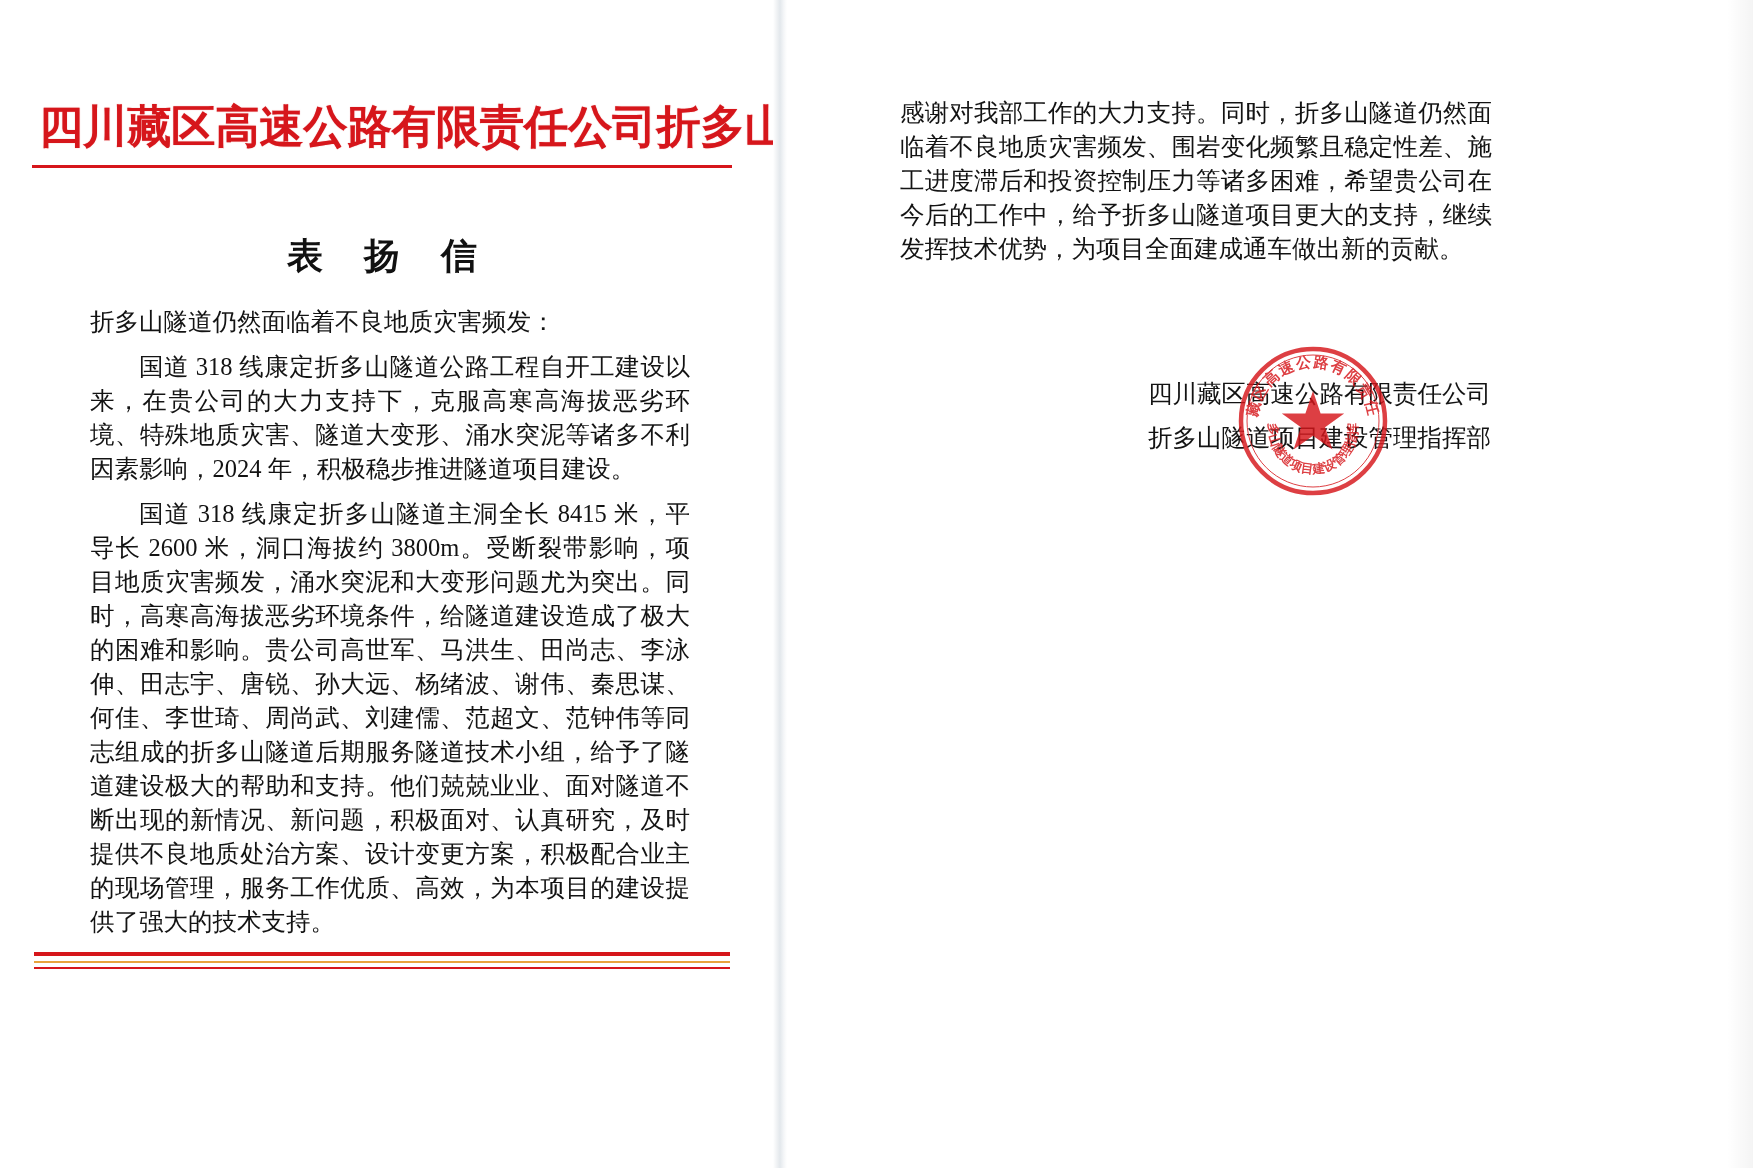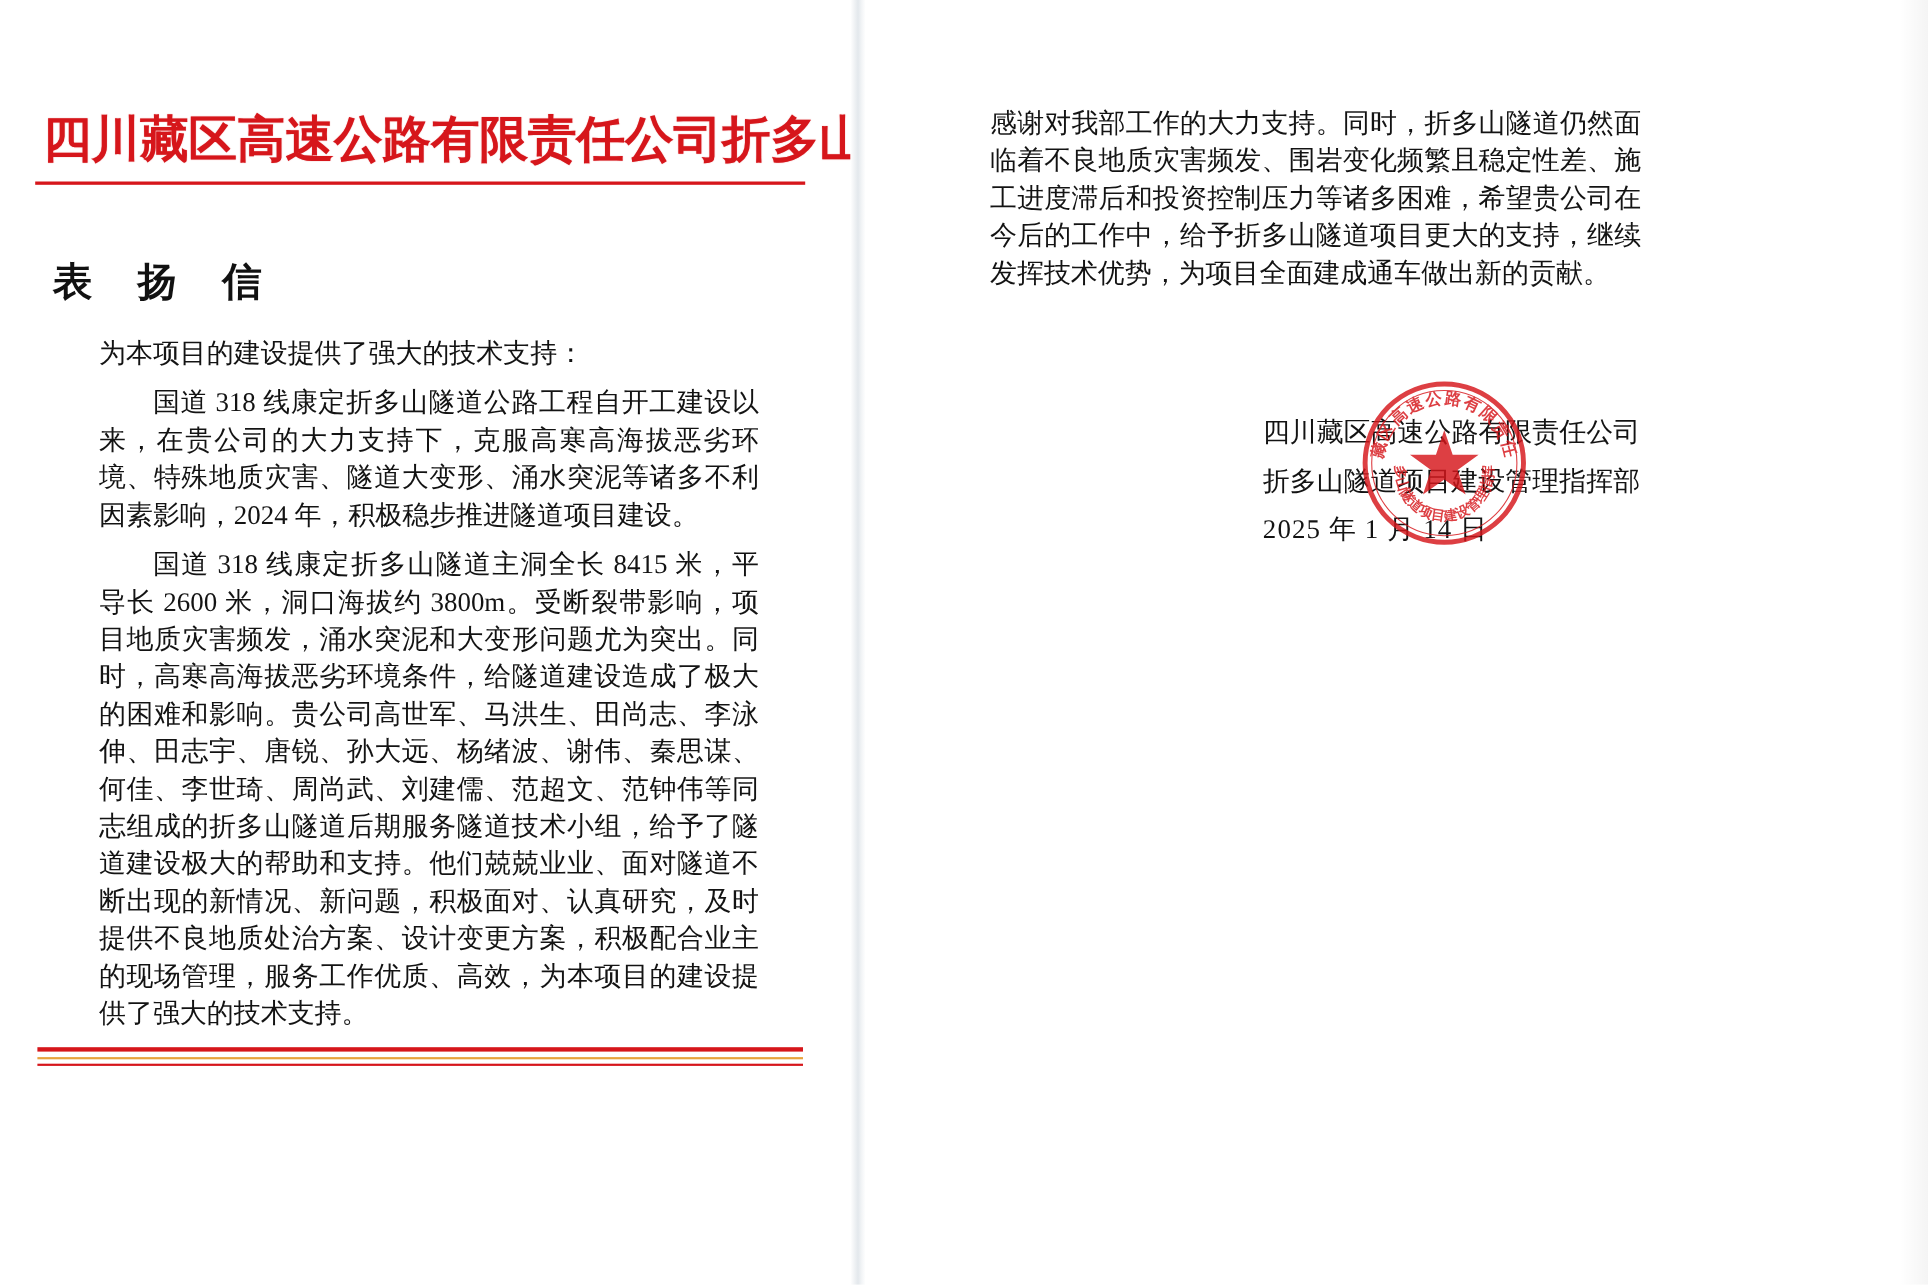--- a/index.html
+++ b/index.html
@@ -80,21 +80,21 @@
     margin-top: 14px;
     height: 3px;
     background: #d6161b;
   }
 
   #doc-title {
     position: absolute;
     left: 32px;
     top: 232px;
     width: 700px;
-    text-align: left;
+    text-align: center;
     font-size: 36px;
     font-weight: bold;
     letter-spacing: 16px;
     text-indent: 16px;
     color: #111111;
   }
 
   .body-col {
     position: absolute;
     font-size: 24.5px;
@@ -191,21 +191,21 @@
   <div class="sheet" id="sheet-left">
 
     <div id="letterhead">
       <div class="lh-text">四川藏区高速公路有限责任公司折多山隧道项目建设管理指挥部</div>
       <div class="lh-rule"></div>
     </div>
 
     <div id="doc-title">表 扬 信</div>
 
     <div class="body-col" id="left-body">
-      <p>为本项目的建设提供了强大的技术支持：</p>
+      <p>折多山隧道仍然面临着不良地质灾害频发：</p>
       <p class="indent">国道 318 线康定折多山隧道公路工程自开工建设以来，在贵公司的大力支持下，克服高寒高海拔恶劣环境、特殊地质灾害、隧道大变形、涌水突泥等诸多不利因素影响，2024 年，积极稳步推进隧道项目建设。</p>
       <p class="indent">国道 318 线康定折多山隧道主洞全长 8415 米，平导长 2600 米，洞口海拔约 3800m。受断裂带影响，项目地质灾害频发，涌水突泥和大变形问题尤为突出。同时，高寒高海拔恶劣环境条件，给隧道建设造成了极大的困难和影响。贵公司高世军、马洪生、田尚志、李泳伸、田志宇、唐锐、孙大远、杨绪波、谢伟、秦思谋、何佳、李世琦、周尚武、刘建儒、范超文、范钟伟等同志组成的折多山隧道后期服务隧道技术小组，给予了隧道建设极大的帮助和支持。他们兢兢业业、面对隧道不断出现的新情况、新问题，积极面对、认真研究，及时提供不良地质处治方案、设计变更方案，积极配合业主的现场管理，服务工作优质、高效，为本项目的建设提供了强大的技术支持。</p>
 
     </div>
 
     <div id="bottom-rules">
       <div class="r1"></div>
       <div class="r2"></div>
       <div class="r3"></div>
     </div>
@@ -217,21 +217,20 @@
     <div class="edge-shade"></div>
   </div>
 
   <div class="body-col" id="right-body">
     <p>感谢对我部工作的大力支持。同时，折多山隧道仍然面临着不良地质灾害频发、围岩变化频繁且稳定性差、施工进度滞后和投资控制压力等诸多困难，希望贵公司在今后的工作中，给予折多山隧道项目更大的支持，继续发挥技术优势，为项目全面建成通车做出新的贡献。</p>
   </div>
 
   <div id="signature">
     <div>四川藏区高速公路有限责任公司</div>
     <div>折多山隧道项目建设管理指挥部</div>
-    <div class="sig-date">2025 年 1 月 14 日</div>
   </div>
 
   <div id="seal">
     <svg width="152" height="152" viewBox="0 0 152 152" xmlns="http://www.w3.org/2000/svg">
       <defs>
         <path id="sealArc" d="M 20 78 A 56 56 0 0 1 132 78"></path>
         <path id="sealArcBottom" d="M 32 84 A 44 44 0 0 0 120 84"></path>
       </defs>
       <circle cx="76" cy="76" r="72" fill="none" stroke="#d6161b" stroke-width="4.5"></circle>
       <circle cx="76" cy="76" r="66" fill="none" stroke="#d6161b" stroke-width="1"></circle>

